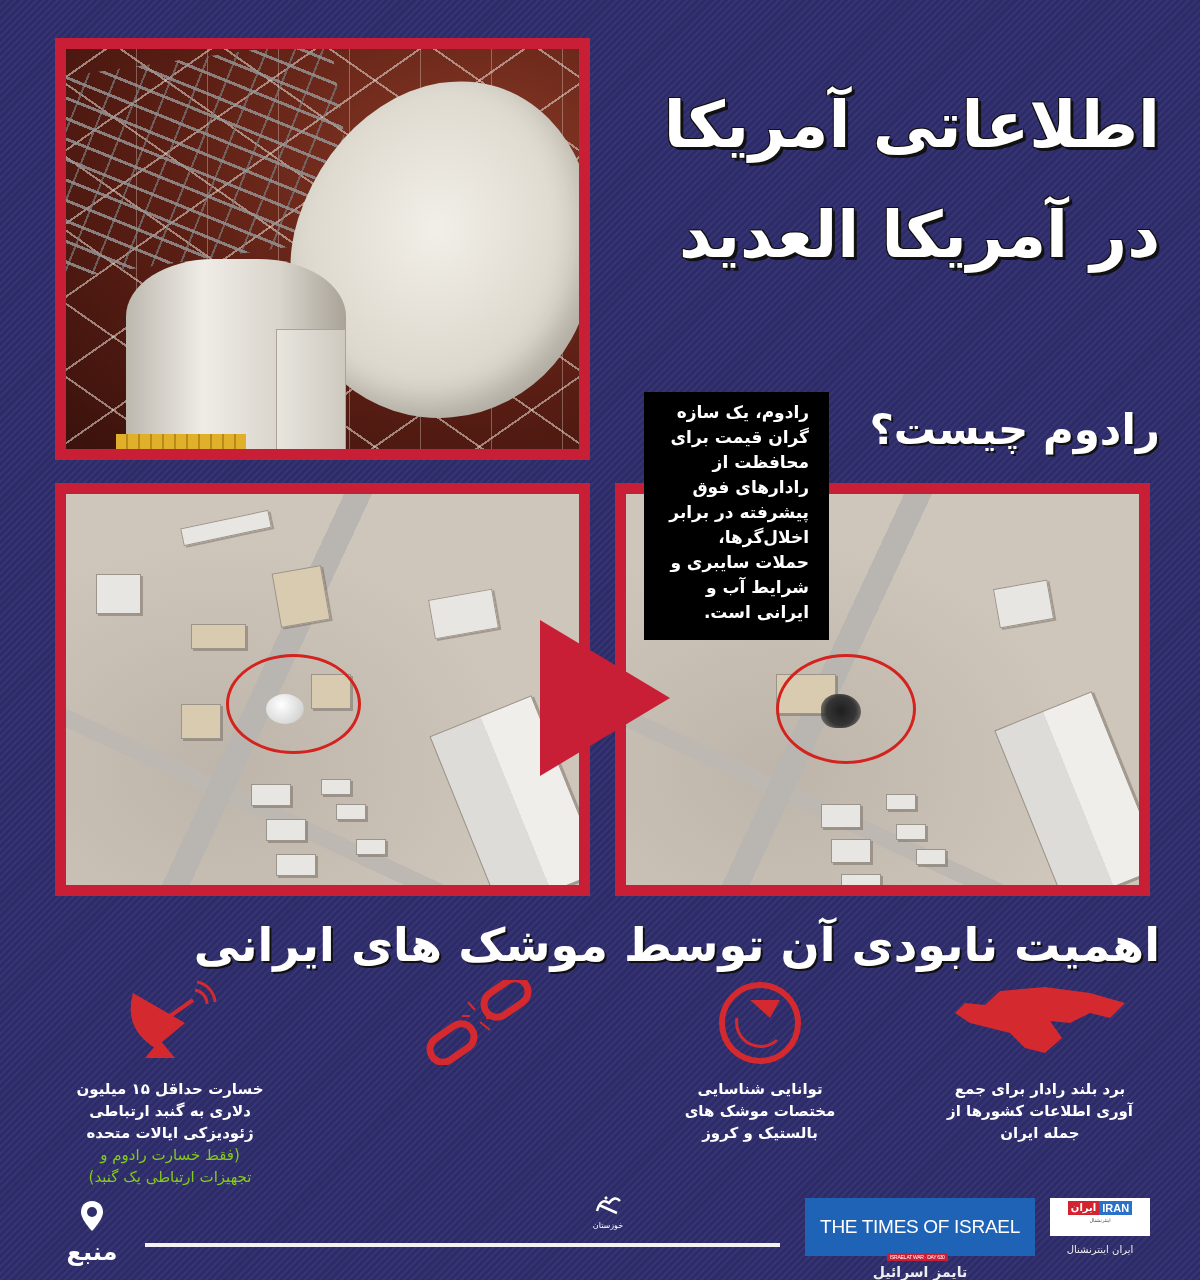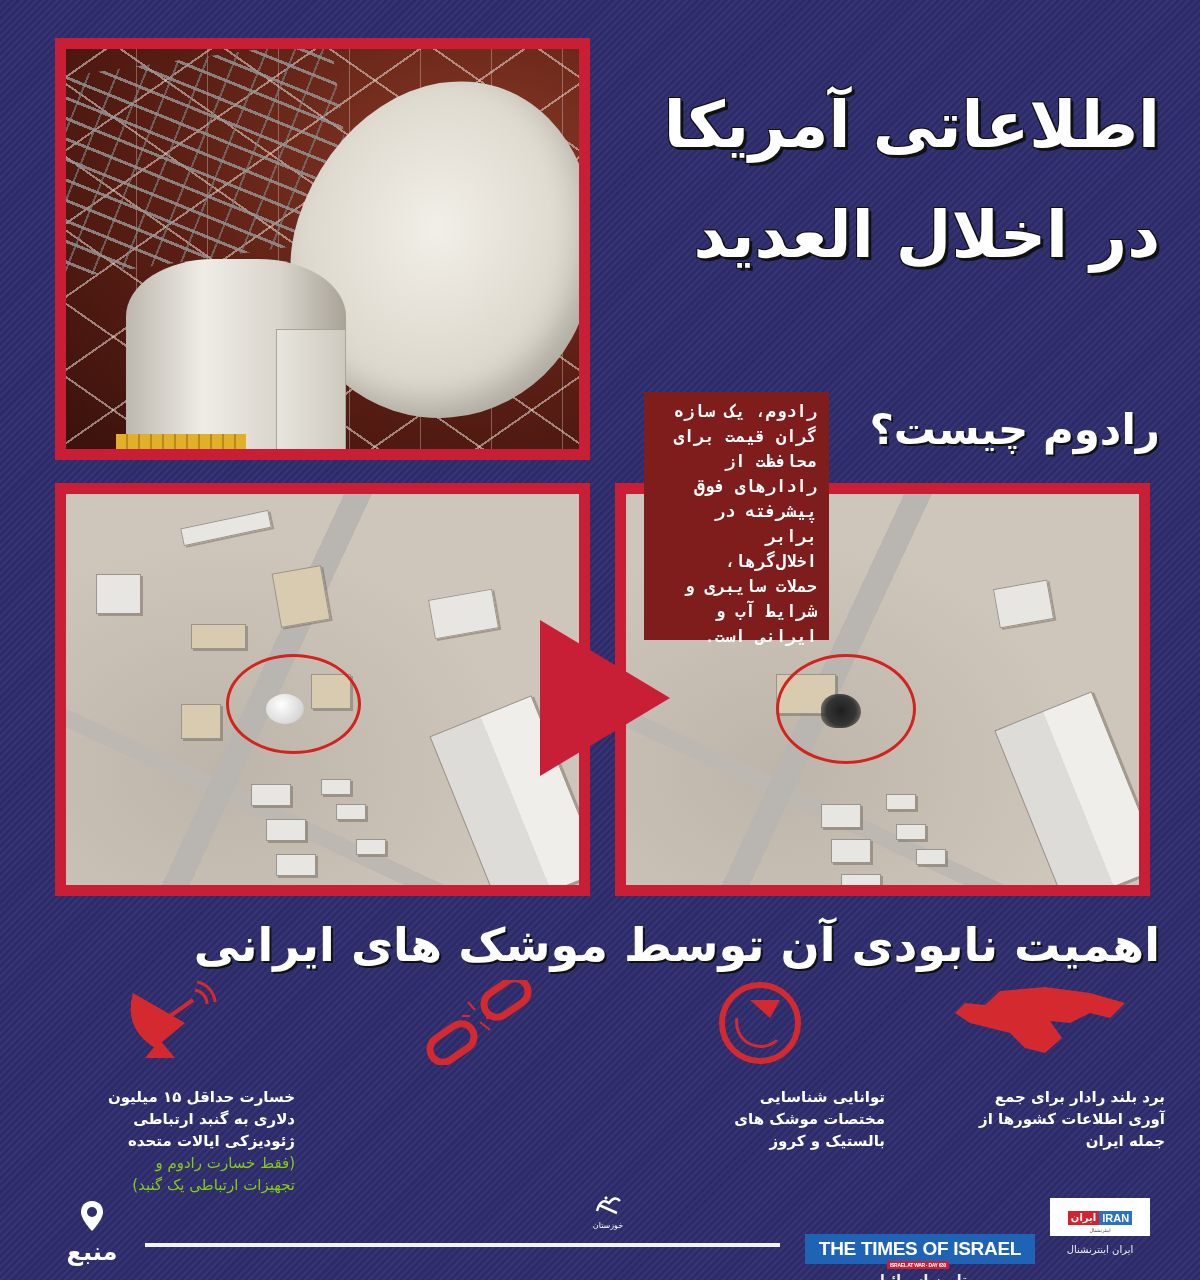--- a/index.html
+++ b/index.html
@@ -100,36 +100,36 @@
     font-size: 64px; line-height: 110px; color: #fff;
     text-shadow: 3px 3px 0 #111, -1px -1px 0 #111, 1px -1px 0 #111, -1px 1px 0 #111;
   }
   .subq {
     position: absolute; right: 40px; top: 405px;
     direction: rtl; font-weight: bold; font-size: 42px; color: #fff;
     text-shadow: 2px 2px 0 #111;
   }
   .callout {
     position: absolute; left: 644px; top: 392px; width: 185px; height: 248px;
-    background: #7f1d1d; padding: 8px 12px;
+    background: #000000; padding: 8px 20px;
     direction: rtl; text-align: right;
-    font-weight: bold; font-size: 17px; line-height: 25px; color: #fff; font-family: Liberation Mono, monospace;
+    font-weight: bold; font-size: 17px; line-height: 25px; color: #fff;
   }
   .callout span { display: block; }
   .section-heading {
     position: absolute; right: 40px; top: 918px; width: 1120px;
     direction: rtl; text-align: right;
     font-weight: bold; font-size: 46px; color: #fff;
     text-shadow: 2px 2px 0 #111;
   }
   
   .feature { position: absolute; top: 975px; width: 270px; text-align: center; }
   .feature .icon { height: 95px; display: flex; justify-content: center; align-items: center; }
   .feature .text {
-    direction: rtl; text-align: right; margin-top: 16px;
+    direction: rtl; text-align: center; margin-top: 8px;
     font-weight: bold; font-size: 15px; line-height: 22px; color: #fff;
     padding: 0 10px;
   }
   .feature .text span { display: block; }
   .feature .note { font-weight: normal; color: #84cc16; }
   #feature-1 { left: 905px; }
   #feature-2 { left: 625px; }
   #feature-3 { left: 345px; }
   #feature-4 { left: 35px; }
   
@@ -143,36 +143,34 @@
   .khz-logo {
     position: absolute; left: 588px; top: 1193px; width: 40px; text-align: center; color: #fff;
   }
   .khz-logo .cap { font-size: 8px; display: block; direction: rtl; }
   .toi {
     position: absolute; left: 805px; top: 1198px; width: 230px;
     text-align: center;
   }
   .toi .badge {
     background: #1f63b6; color: #fff; font-family: "Liberation Sans", sans-serif;
-    font-weight: bold; font-size: 19px; padding: 4px 6px; letter-spacing: -0.3px;
+    font-weight: normal; font-size: 19px; padding: 18px 6px; letter-spacing: -0.3px;
     position: relative;
-    margin-top: 36px;
   }
   .toi .tag {
     position: absolute; left: 82px; bottom: -5px; background: #c81f36;
     font-size: 5px; padding: 1px 3px; color: #fff;
   }
   .toi .fa { margin-top: 8px; direction: rtl; font-size: 14px; font-weight: bold; color: #eee; }
   .iranintl {
     position: absolute; left: 1050px; top: 1198px; width: 100px; text-align: center;
   }
   .iranintl .box {
     background: #fff; padding: 3px; display: flex; flex-direction: column; align-items: center;
     height: 38px;
-    justify-content: flex-end;
   }
   .iranintl .row { display: flex; }
   .iranintl .fa-part { background: #d3232f; color: #fff; font-size: 10px; font-weight: bold; padding: 1px 3px; direction: rtl; }
   .iranintl .en-part { background: #2a72c9; color: #fff; font-size: 11px; font-weight: bold; padding: 1px 3px; font-family: "Liberation Sans", sans-serif; }
   .iranintl .sub { font-size: 5px; color: #444; margin-top: 2px; direction: rtl; }
   .iranintl .fa { margin-top: 8px; direction: rtl; font-size: 10px; font-weight: normal; color: #eee; }
 </style>
 </head>
 <body>
 
@@ -181,21 +179,21 @@
   <div class="radome-grid"></div>
   <div class="truss"></div>
   <div class="dish"></div>
   <div class="pedestal"></div>
   <div class="cabinet"></div>
   <div class="scaffold"></div>
 </div>
 
 <div class="title">
   <div>اطلاعاتی آمریکا</div>
-  <div>در اخلال العدید</div>
+  <div>در آمریکا العدید</div>
 </div>
 
 <div class="subq">رادوم چیست؟</div>
 
 <div class="frame" id="photo-before">
   <div class="sat"></div>
   <div class="bld" style="left:30px;top:80px;width:45px;height:40px;"></div>
   <div class="bld tan" style="left:210px;top:75px;width:50px;height:55px;transform:rotate(-10deg);"></div>
   <div class="bld tan" style="left:125px;top:130px;width:55px;height:25px;"></div>
   <div class="bld" style="left:115px;top:25px;width:90px;height:18px;transform:rotate(-12deg);"></div>

